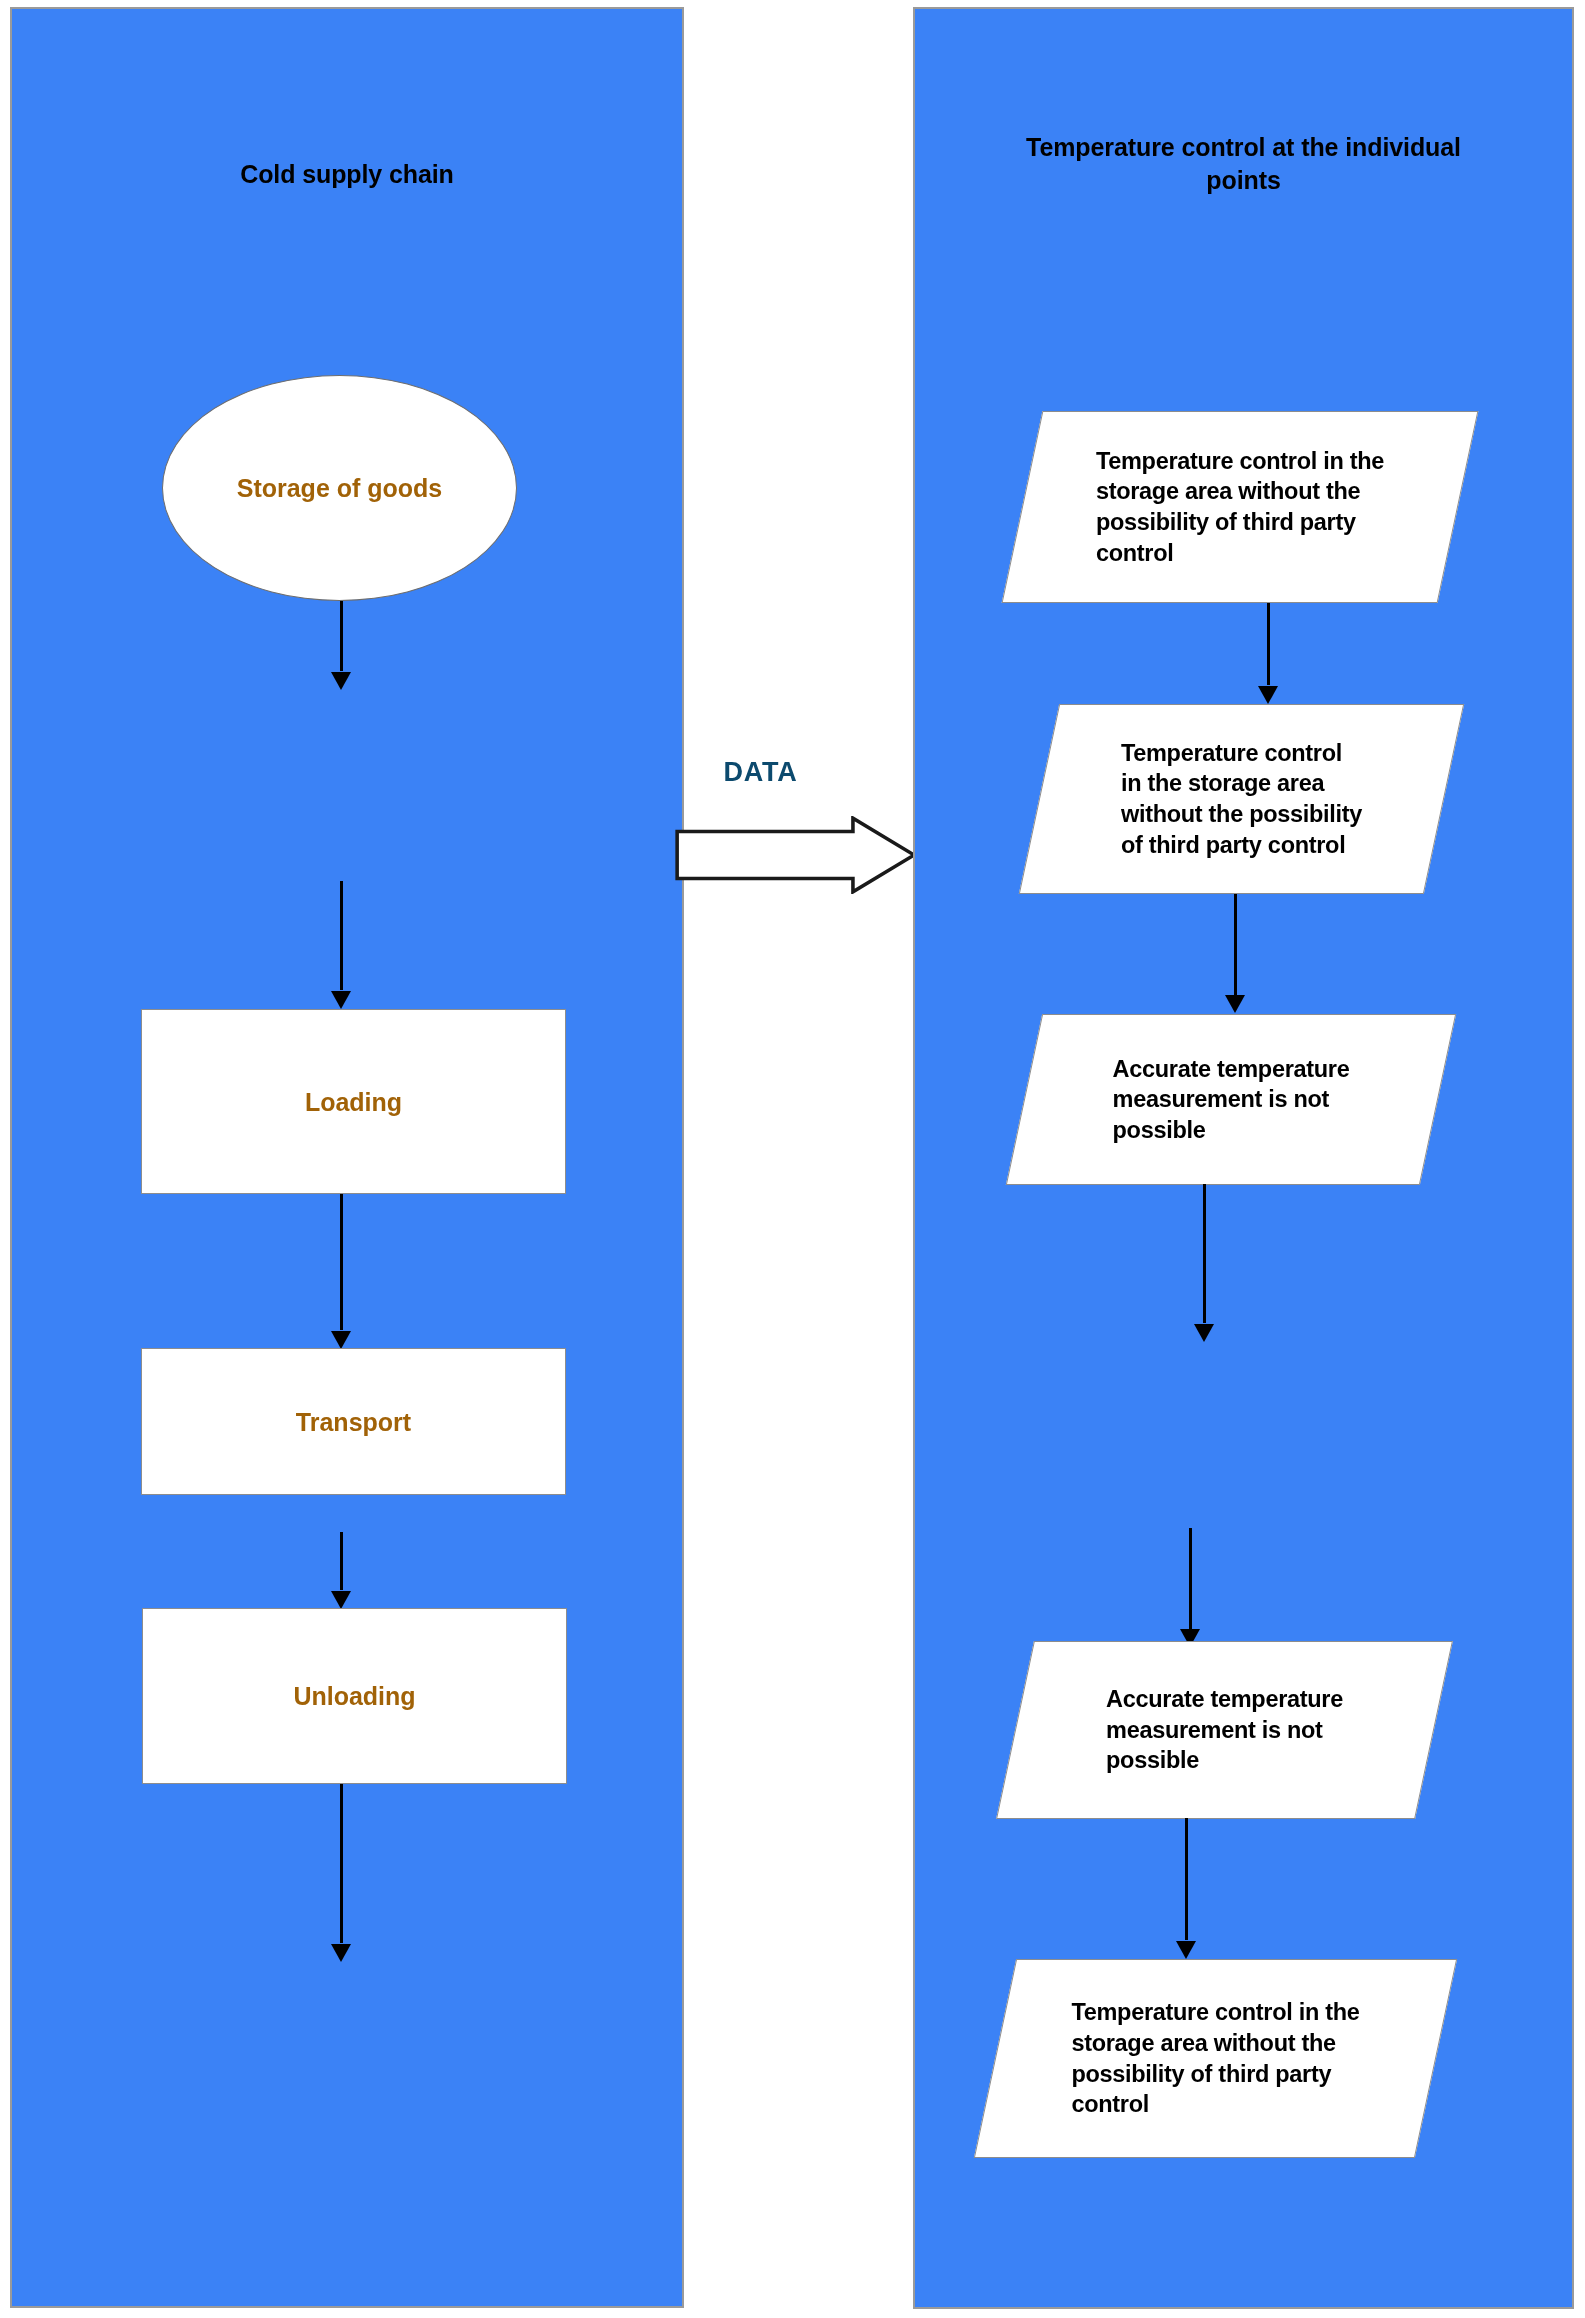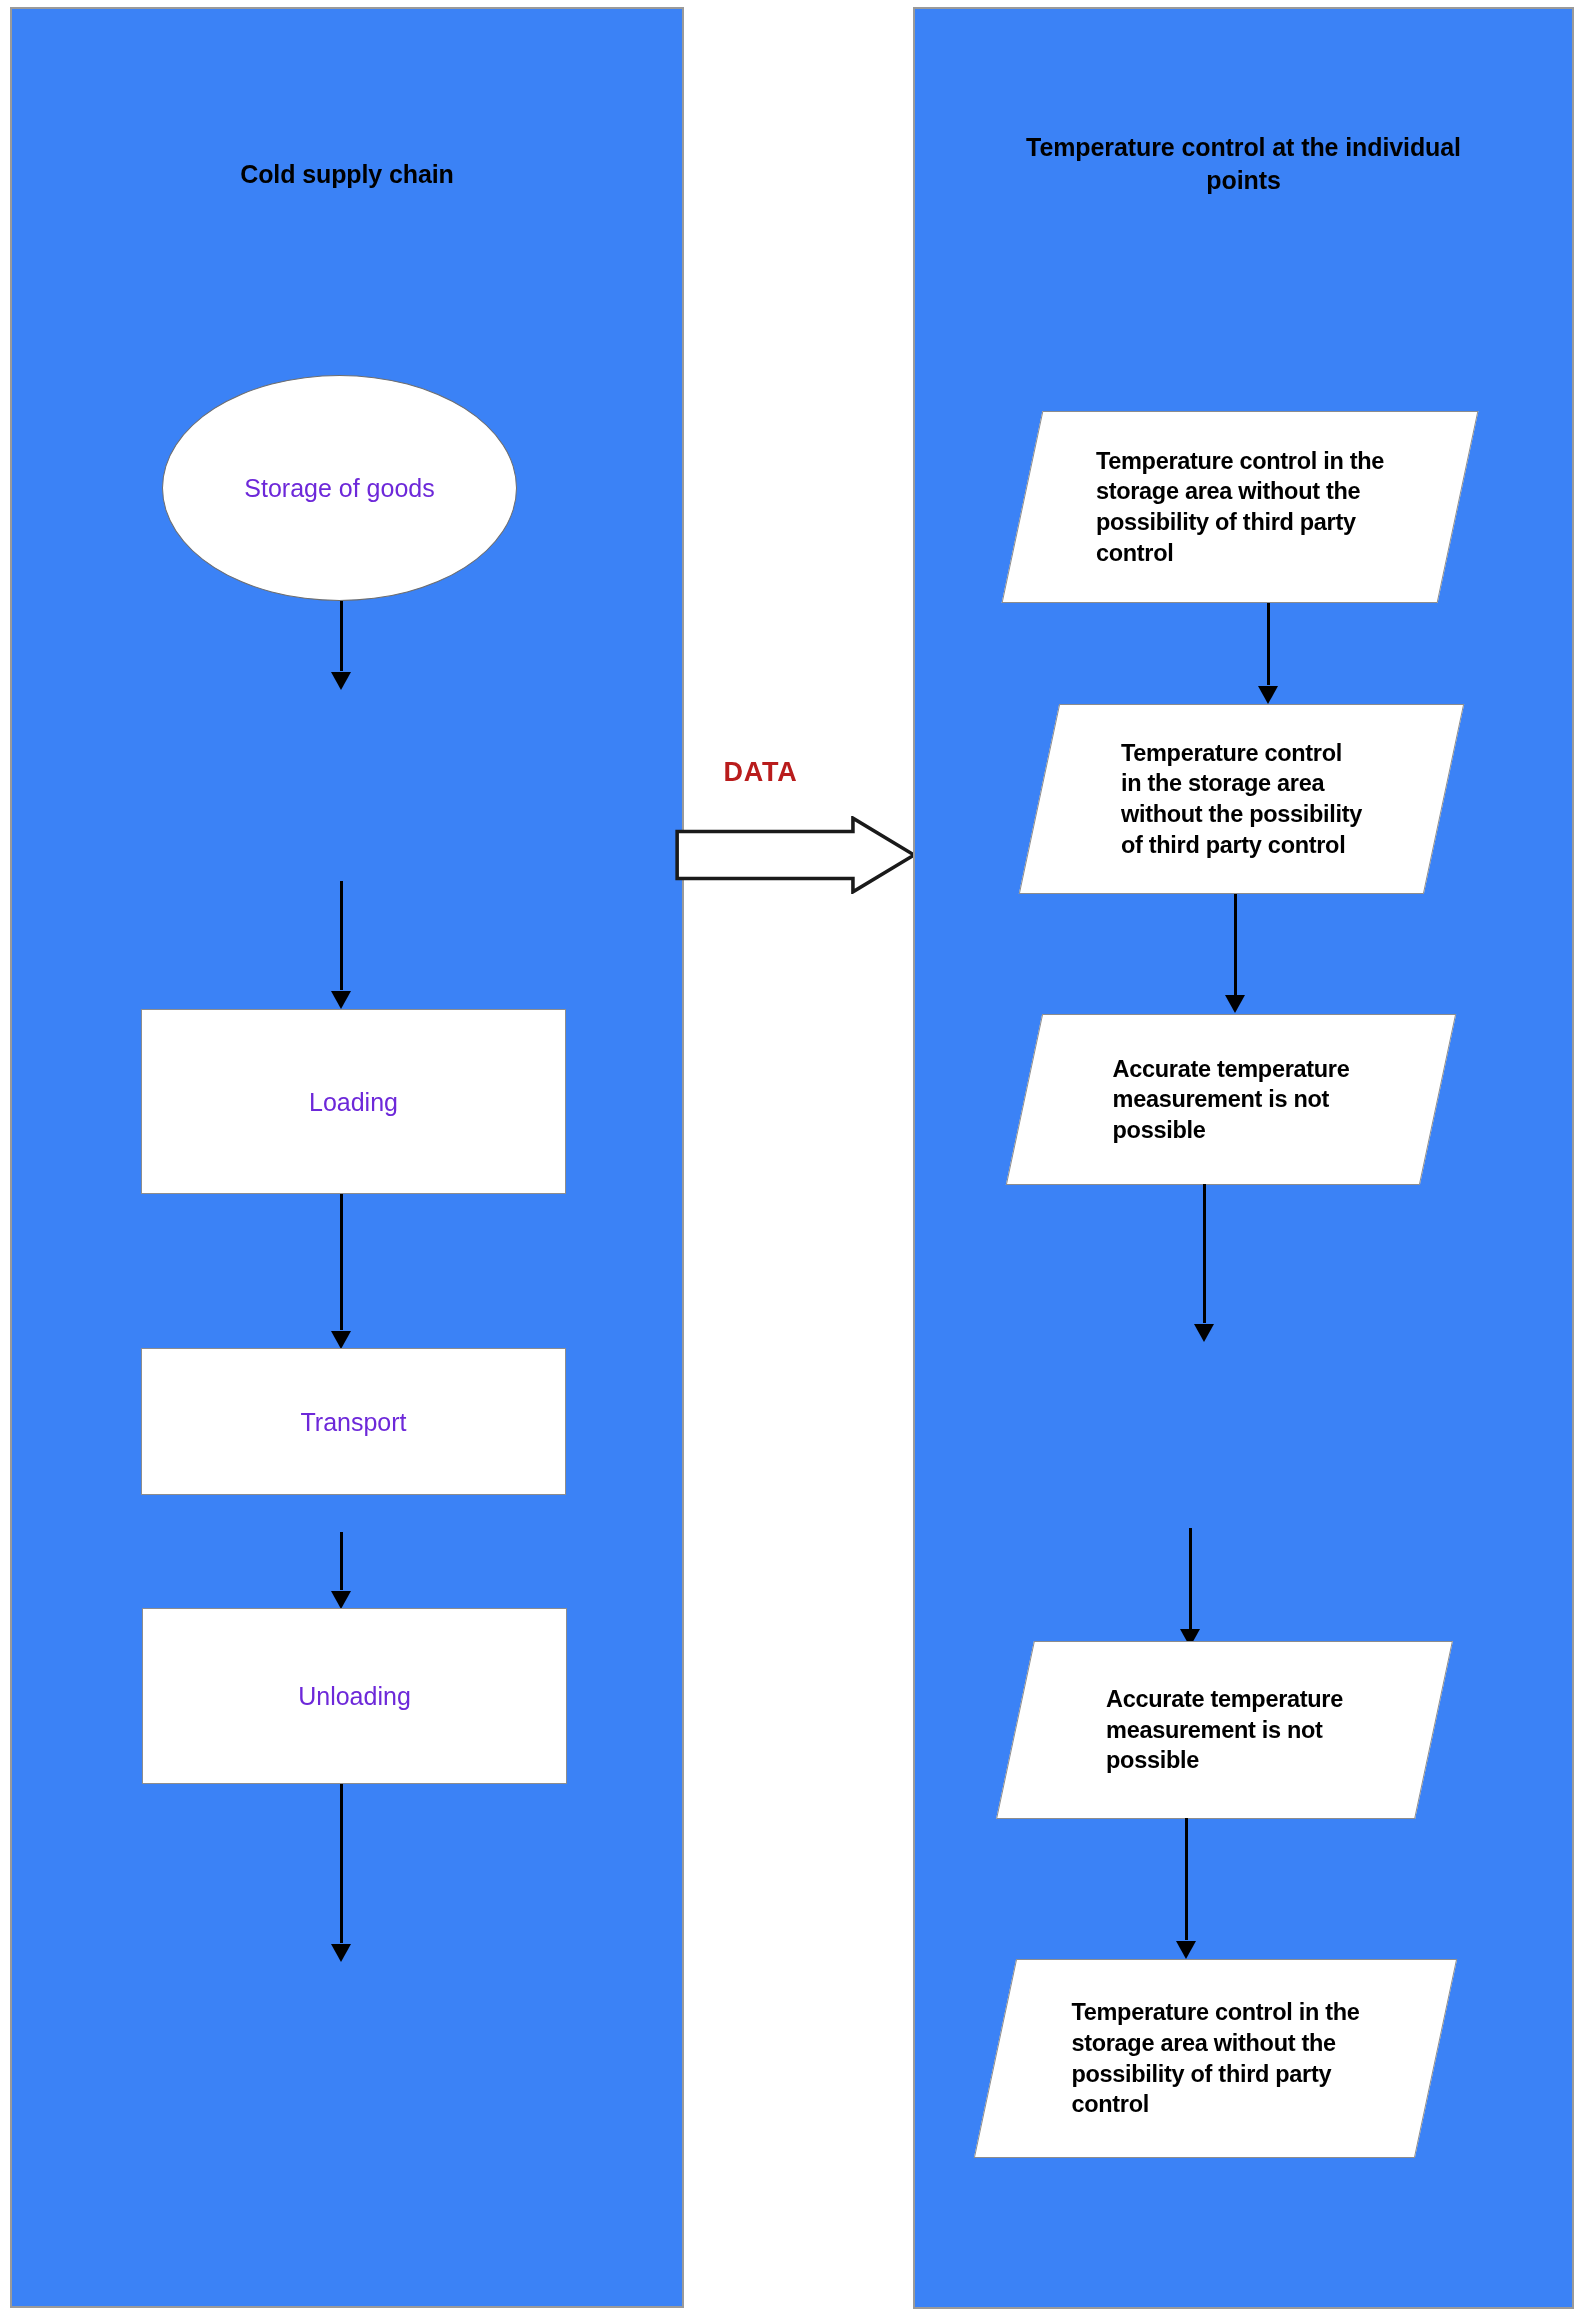--- a/index.html
+++ b/index.html
@@ -24,21 +24,21 @@
     font-weight:bold;font-size:25px;line-height:1.30;
     letter-spacing:-0.1px;color:#000;
   }
   #panel-left .panel-title{top:149px;}
   #panel-right .panel-title{top:122px;padding:0 85px;box-sizing:border-box;}
 
   
   .node{
     position:absolute;box-sizing:border-box;
     display:flex;align-items:center;justify-content:center;
-    text-align:center;font-weight:normal;color:#6d28d9;
+    text-align:center;font-weight:bold;color:#a16207;
   }
   .ellipse{
     border:1.4px solid #6e6e6e;border-radius:50%;background:#fff;
     font-size:25px;line-height:1.28;
   }
   .rect{
     border:1.4px solid #8d8d8d;background:#fff;
     font-size:25px;line-height:1.28;
   }
 
@@ -67,21 +67,21 @@
   .arrow-v .head{
     position:absolute;left:50%;bottom:0;margin-left:-10.7px;
     width:0;height:0;border-left:10.7px solid transparent;
     border-right:10.7px solid transparent;border-top:18.5px solid #000;
   }
 
   
   #data-arrow{position:absolute;left:675px;top:816px;width:242px;height:78px;}
   #data-label{
     position:absolute;left:668px;top:757px;width:185px;text-align:center;
-    font-weight:bold;font-size:27px;letter-spacing:0.7px;color:#b91c1c;
+    font-weight:bold;font-size:27px;letter-spacing:0.7px;color:#0c4a6e;
   }
 </style>
 </head>
 <body>
 
 <div class="stage">
 
   <div class="panel" id="panel-left">
     <div class="panel-title">Cold supply chain</div>
   </div>

